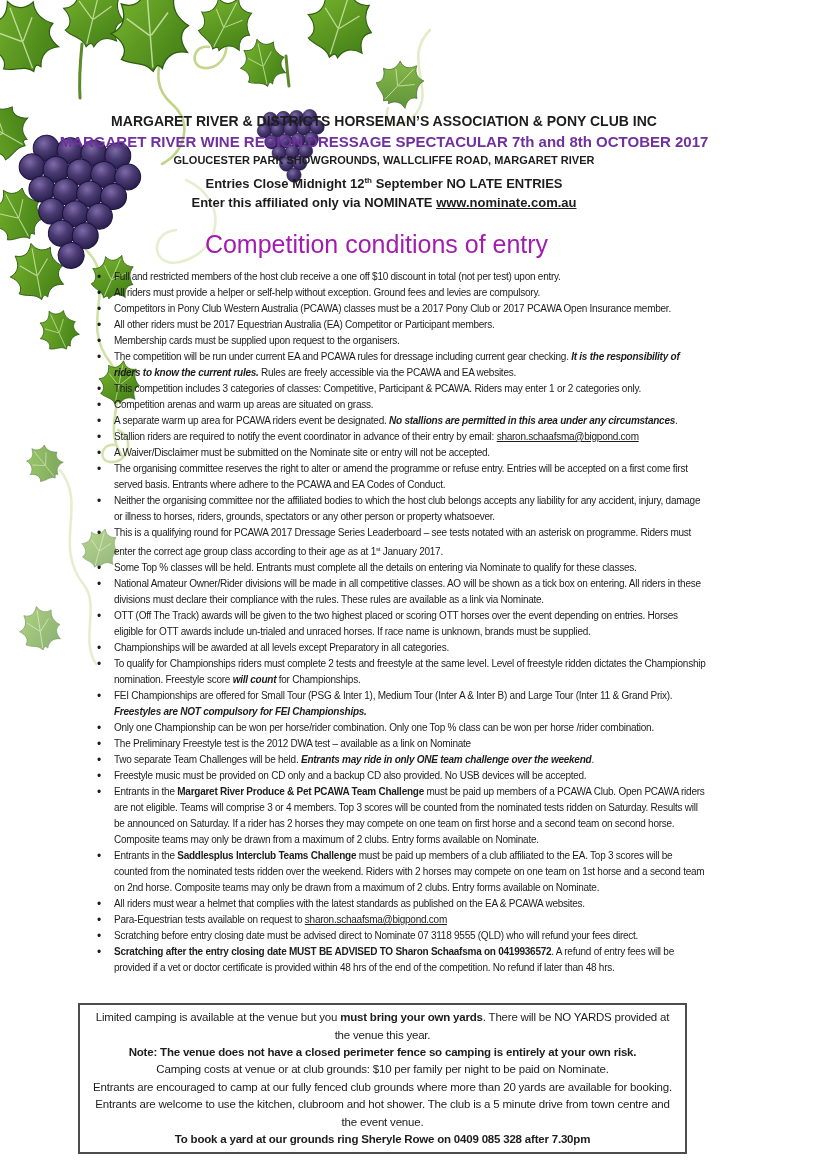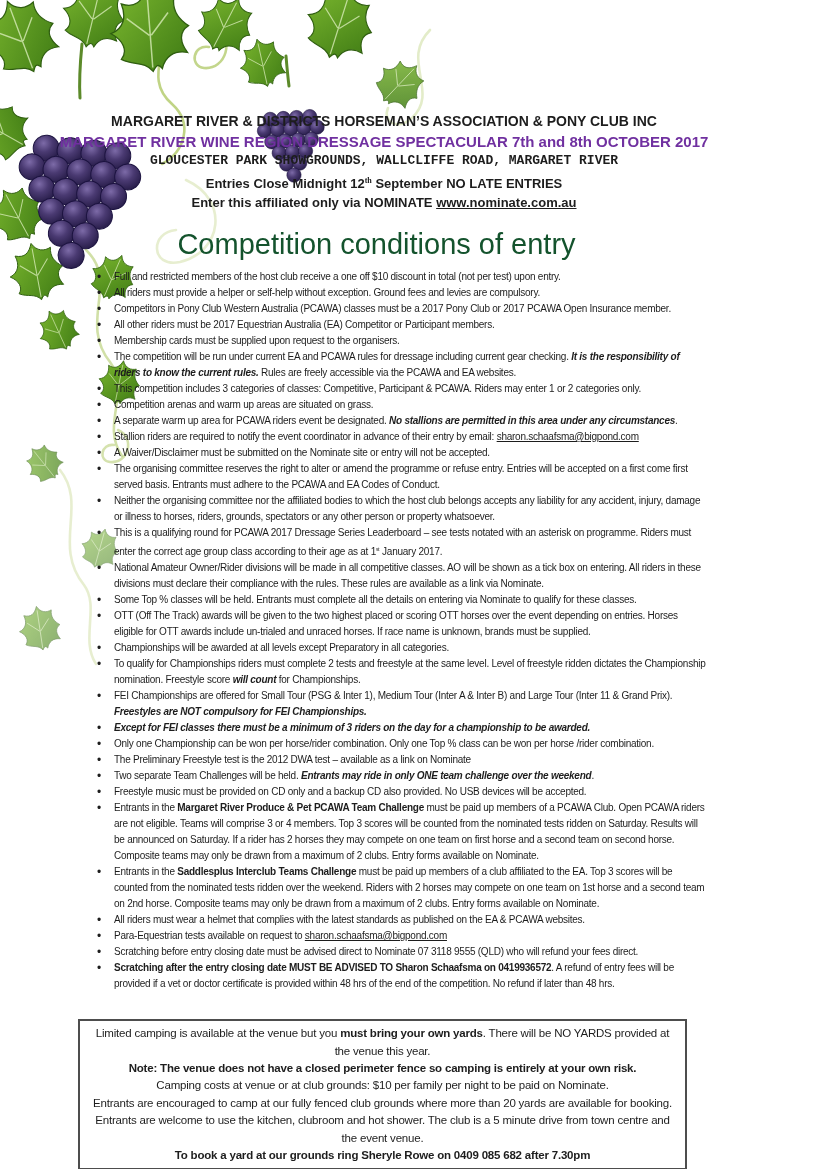--- a/index.html
+++ b/index.html
@@ -10,41 +10,41 @@
     overflow:hidden;
     font-family:"Liberation Sans", sans-serif;
     color:var(--text-color,#1d1d1d);
   }
   .vine{position:absolute;top:0;left:0;pointer-events:none;}
   .content{position:relative;z-index:1;}
   .header{padding-top:112px;padding-left:54px;padding-right:6px;text-align:center;font-weight:bold;}
   .h-line{line-height:19.5px;}
   .h1{font-size:14px;}
   .h2{font-size:15px;color:var(--accent-purple,#7030A0);}
-  .h3{font-size:13px;font-family:Liberation Mono, monospace;}
+  .h3{font-size:11px;}
   .h4{font-size:13px;}
   .h5{font-size:13px;}
   .doc-title{
     margin-top:16px;padding-left:54px;padding-right:21px;
-    text-align:center;font-size:29px;font-weight:400;line-height:30px;color:#14532d;
+    text-align:center;font-size:25px;font-weight:400;line-height:30px;color:#a21caf;
   }
   ul.conditions{
     margin:10px 14px 16px 92px;padding:0;list-style:none;
     font-size:10px;line-height:16px;letter-spacing:-0.25px;
   }
   ul.conditions li{position:relative;padding-left:22px;}
   ul.conditions li::before{
     content:"\2022";
     position:absolute;left:5px;top:0;
     font-size:12px;
   }
   .seg-b{font-weight:bold;}
   .seg-bi{font-weight:bold;font-style:italic;}
   .seg-u{text-decoration:underline;}
-  .seg-sup{vertical-align:super;font-size:0.62em;font-family:Liberation Serif, serif;}
+  .seg-sup{vertical-align:super;font-size:0.62em;}
   .camping-box{
     margin:27px 33px 0 78px;
     border:2px solid var(--box-border,#4d4d4d);
     padding:4px 8px;
     text-align:center;
     font-size:11.5px;line-height:17.4px;letter-spacing:-0.2px;
   }
 </style>
 </head>
 <body>
@@ -150,45 +150,44 @@
         <li><span>All riders must provide a helper or self-help without exception. Ground fees and levies are compulsory.</span></li>
         <li><span>Competitors in Pony Club Western Australia (PCAWA) classes must be a 2017 Pony Club or 2017 PCAWA Open Insurance member.</span></li>
         <li><span>All other riders must be 2017 Equestrian Australia (EA) Competitor or Participant members.</span></li>
         <li><span>Membership cards must be supplied upon request to the organisers.</span></li>
         <li><span>The competition will be run under current EA and PCAWA rules for dressage including current gear checking. </span><span class="seg-bi">It is the responsibility of riders to know the current rules.</span><span> Rules are freely accessible via the PCAWA and EA websites.</span></li>
         <li><span>This competition includes 3 categories of classes: Competitive, Participant &amp; PCAWA. Riders may enter 1 or 2 categories only.</span></li>
         <li><span>Competition arenas and warm up areas are situated on grass.</span></li>
         <li><span>A separate warm up area for PCAWA riders event be designated. </span><span class="seg-bi">No stallions are permitted in this area under any circumstances</span><span>.</span></li>
         <li><span>Stallion riders are required to notify the event coordinator in advance of their entry by email: </span><span class="seg-u">sharon.schaafsma@bigpond.com</span></li>
         <li><span>A Waiver/Disclaimer must be submitted on the Nominate site or entry will not be accepted.</span></li>
-        <li><span>The organising committee reserves the right to alter or amend the programme or refuse entry. Entries will be accepted on a first come first served basis. Entrants must adhere to the PCAWA and EA Codes of Conduct.</span></li>
+        <li><span>The organising committee reserves the right to alter or amend the programme or refuse entry. Entries will be accepted on a first come first served basis. Entrants where adhere to the PCAWA and EA Codes of Conduct.</span></li>
         <li><span>Neither the organising committee nor the affiliated bodies to which the host club belongs accepts any liability for any accident, injury, damage or illness to horses, riders, grounds, spectators or any other person or property whatsoever.</span></li>
         <li><span>This is a qualifying round for PCAWA 2017 Dressage Series Leaderboard – see tests notated with an asterisk on programme. Riders must enter the correct age group class according to their age as at 1</span><span class="seg-sup">st</span><span> January 2017.</span></li>
+        <li><span>Some Top % classes will be held. Entrants must complete all the details on entering via Nominate to qualify for these classes.</span></li>
         <li><span>National Amateur Owner/Rider divisions will be made in all competitive classes. AO will be shown as a tick box on entering. All riders in these divisions must declare their compliance with the rules. These rules are available as a link via Nominate.</span></li>
-        <li><span>Some Top % classes will be held. Entrants must complete all the details on entering via Nominate to qualify for these classes.</span></li>
         <li><span>OTT (Off The Track) awards will be given to the two highest placed or scoring OTT horses over the event depending on entries. Horses eligible for OTT awards include un-trialed and unraced horses.  If race name is unknown, brands must be supplied.</span></li>
         <li><span>Championships will be awarded at all levels except Preparatory in all categories.</span></li>
         <li><span>To qualify for Championships riders must complete 2 tests and freestyle at the same level. Level of freestyle ridden dictates the Championship nomination. Freestyle score </span><span class="seg-bi">will count</span><span> for Championships.</span></li>
         <li><span>FEI Championships are offered for Small Tour (PSG &amp; Inter 1), Medium Tour (Inter A &amp; Inter B) and Large Tour (Inter 11 &amp; Grand Prix). </span><span class="seg-bi">Freestyles are NOT compulsory for FEI Championships.</span></li>
-        <li><span class="seg-bi">Except for FEI classes there must be a minimum of 3 riders on the day for a championship to be awarded.</span></li>
         <li><span>Only one Championship can be won per horse/rider combination. Only one Top % class can be won per horse /rider combination.</span></li>
         <li><span>The Preliminary Freestyle test is the 2012 DWA test – available as a link on Nominate</span></li>
         <li><span>Two separate Team Challenges will be held. </span><span class="seg-bi">Entrants may ride in only ONE team challenge over the weekend</span><span>.</span></li>
         <li><span>Freestyle music must be provided on CD only and a backup CD also provided. No USB devices will be accepted.</span></li>
         <li><span>Entrants in the </span><span class="seg-b">Margaret River Produce &amp; Pet PCAWA Team Challenge</span><span> must be paid up members of a PCAWA Club. Open PCAWA riders are not eligible. Teams will comprise 3 or 4 members. Top 3 scores will be counted from the nominated tests ridden on Saturday. Results will be announced on Saturday. If a rider has 2 horses they may compete on one team on first horse and a second team on second horse. Composite teams may only be drawn from a maximum of 2 clubs. Entry forms available on Nominate.</span></li>
         <li><span>Entrants in the </span><span class="seg-b">Saddlesplus Interclub Teams Challenge</span><span> must be paid up members of a club affiliated to the EA. Top 3 scores will be counted from the nominated tests ridden over the weekend. Riders with 2 horses may compete on one team on 1st horse and a second team on 2nd horse. Composite teams may only be drawn from a maximum of 2 clubs. Entry forms available on Nominate.</span></li>
         <li><span>All riders must wear a helmet that complies with the latest standards as published on the EA &amp; PCAWA websites.</span></li>
         <li><span>Para-Equestrian tests available on request to </span><span class="seg-u">sharon.schaafsma@bigpond.com</span></li>
         <li><span>Scratching before entry closing date must be advised direct to Nominate 07 3118 9555 (QLD) who will refund your fees direct.</span></li>
         <li><span class="seg-b">Scratching after the entry closing date MUST BE ADVISED TO Sharon Schaafsma on 0419936572</span><span>.  A refund of entry fees will be provided if a vet or doctor certificate is provided within 48 hrs of the end of the competition. No refund if later than 48 hrs.</span></li>
       </ul>
 
     <div class="camping-box" id="camping">
         <div class="box-line"><span>Limited camping is available at the venue but you </span><span class="seg-b">must bring your own yards</span><span>.  There will be NO YARDS provided at the venue this year.</span></div>
         <div class="box-line"><span class="seg-b">Note: The venue does not have a closed perimeter fence so camping is entirely at your own risk.</span></div>
         <div class="box-line"><span>Camping costs at venue or at club grounds: $10 per family per night to be paid on Nominate.</span></div>
         <div class="box-line"><span>Entrants are encouraged to camp at our fully fenced club grounds where more than 20 yards are available for booking.</span></div>
         <div class="box-line"><span>Entrants are welcome to use the kitchen, clubroom and hot shower. The club is a 5 minute drive from town centre and the event venue.</span></div>
-        <div class="box-line"><span class="seg-b">To book a yard at our grounds ring Sheryle Rowe on 0409 085 682 after 7.30pm</span></div>
+        <div class="box-line"><span class="seg-b">To book a yard at our grounds ring Sheryle Rowe on 0409 085 328 after 7.30pm</span></div>
       </div>
 
   </div>
 </div>
 
 </body></html>

